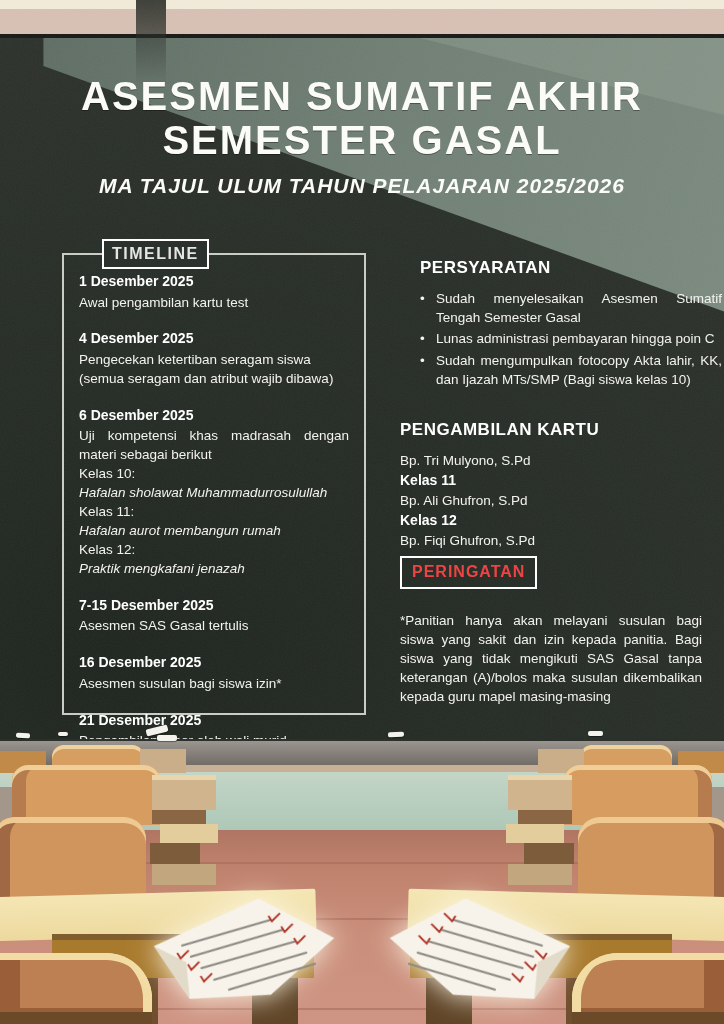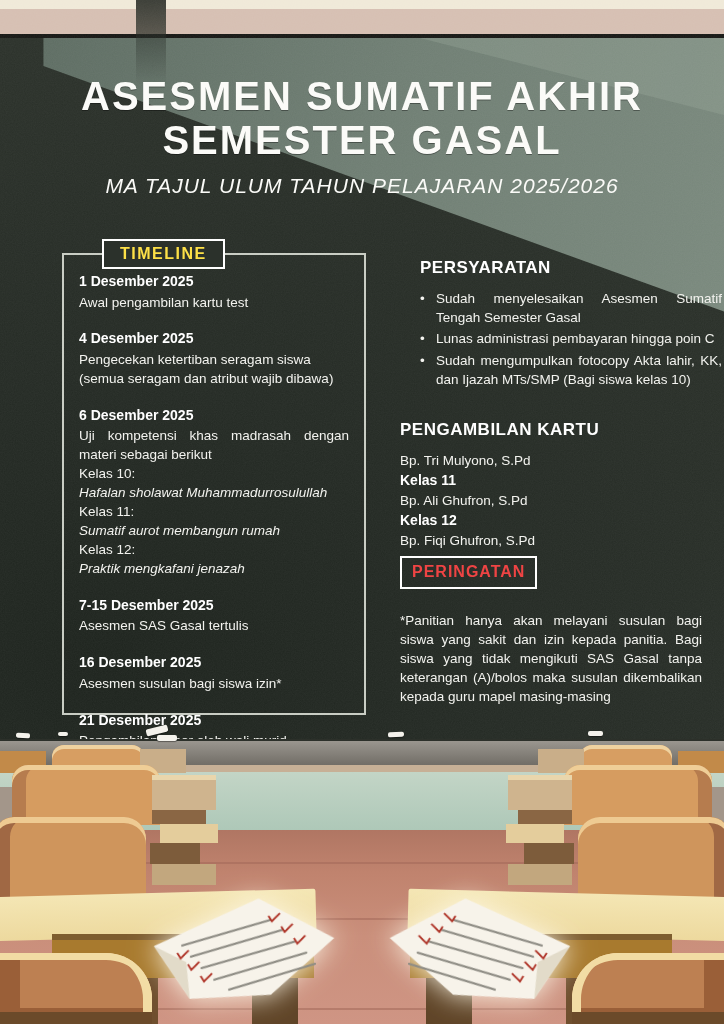--- a/index.html
+++ b/index.html
@@ -22,27 +22,27 @@
          clip-path:polygon(58% 0%,100% 0%,100% 11%);}
   .pole-shadow{position:absolute;left:136px;top:0;width:30px;height:86px;
          background:linear-gradient(rgba(40,46,40,.8),rgba(40,46,40,0));}
   .noise{position:absolute;left:0;top:0;pointer-events:none;}
 
   
   .title{position:absolute;left:0;top:74px;width:724px;text-align:center;color:#fbfbf8;
          font-weight:bold;font-size:40px;line-height:1.1;letter-spacing:2px;
          text-shadow:0 1px 0 rgba(0,0,0,.35);}
   .subtitle{position:absolute;left:0;top:174px;width:724px;text-align:center;color:#fbfbf8;
-         font-weight:normal;font-style:italic;font-size:21px;letter-spacing:1px;}
+         font-weight:bold;font-style:italic;font-size:21px;letter-spacing:1px;}
 
   
   .tl-box{position:absolute;left:62px;top:253px;width:300px;height:458px;
           border:2px solid #c9cdc4;}
-  .tl-tab{position:absolute;left:102px;top:239px;padding:4px 16px;border:2px solid #ffffff;
-          background:#2b312b;color:#fde047;font-weight:bold;font-size:16px;letter-spacing:1.5px;}
+  .tl-tab{position:absolute;left:102px;top:239px;padding:4px 8px;border:2px solid #ffffff;
+          background:#2b312b;color:#e5e5e5;font-weight:bold;font-size:16px;letter-spacing:1.5px;}
   .tl-content{position:absolute;left:79px;top:272px;width:270px;color:#f3f3ef;
           font-size:13.5px;line-height:1.4;}
   .t-entry{margin-bottom:17px;}
   .t-date{font-weight:bold;font-size:14px;margin-bottom:2px;color:#ffffff;}
   .it{font-style:italic;}
   .jt{text-align:justify;}
 
   
   .right-col{position:absolute;left:400px;top:256px;width:302px;color:#f3f3ef;
           font-size:13.5px;line-height:1.42;}
@@ -142,21 +142,21 @@
       <div class="t-entry">
         <div class="t-date">4 Desember 2025</div>
         <div class="t-line">Pengecekan ketertiban seragam siswa (semua seragam dan atribut wajib dibawa)</div>
       </div>
       <div class="t-entry">
         <div class="t-date">6 Desember 2025</div>
         <div class="t-line jt">Uji kompetensi khas madrasah dengan materi sebagai berikut</div>
         <div class="t-line">Kelas 10:</div>
         <div class="t-line it">Hafalan sholawat Muhammadurrosulullah</div>
         <div class="t-line">Kelas 11:</div>
-        <div class="t-line it">Sumatif aurot membangun rumah</div>
+        <div class="t-line it">Hafalan aurot membangun rumah</div>
         <div class="t-line">Kelas 12:</div>
         <div class="t-line it">Praktik mengkafani jenazah</div>
       </div>
       <div class="t-entry">
         <div class="t-date">7-15 Desember 2025</div>
         <div class="t-line">Asesmen SAS Gasal tertulis</div>
       </div>
       <div class="t-entry">
         <div class="t-date">16 Desember 2025</div>
         <div class="t-line">Asesmen susulan bagi siswa izin*</div>

